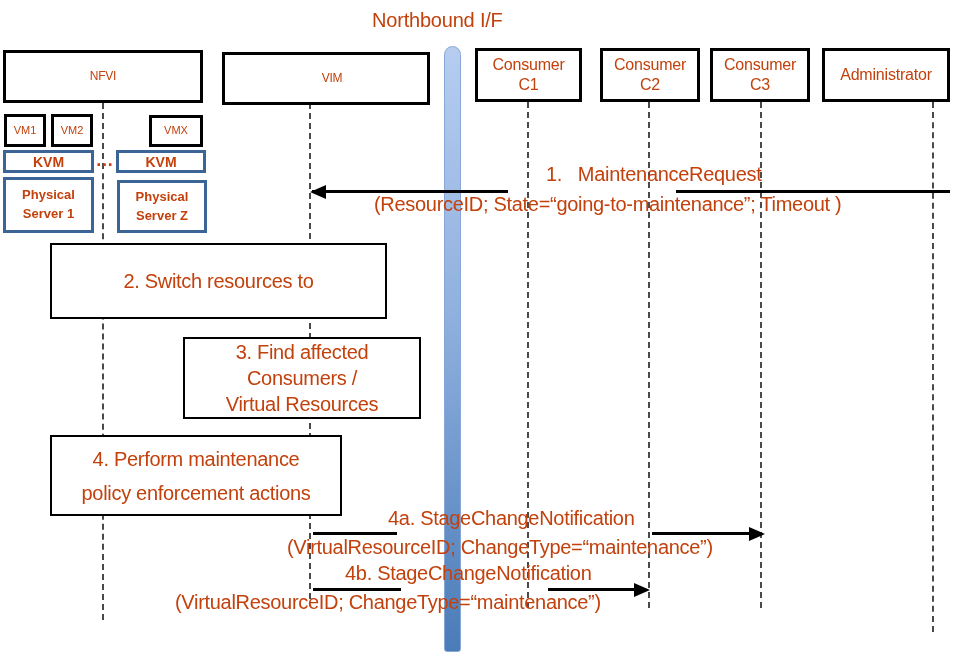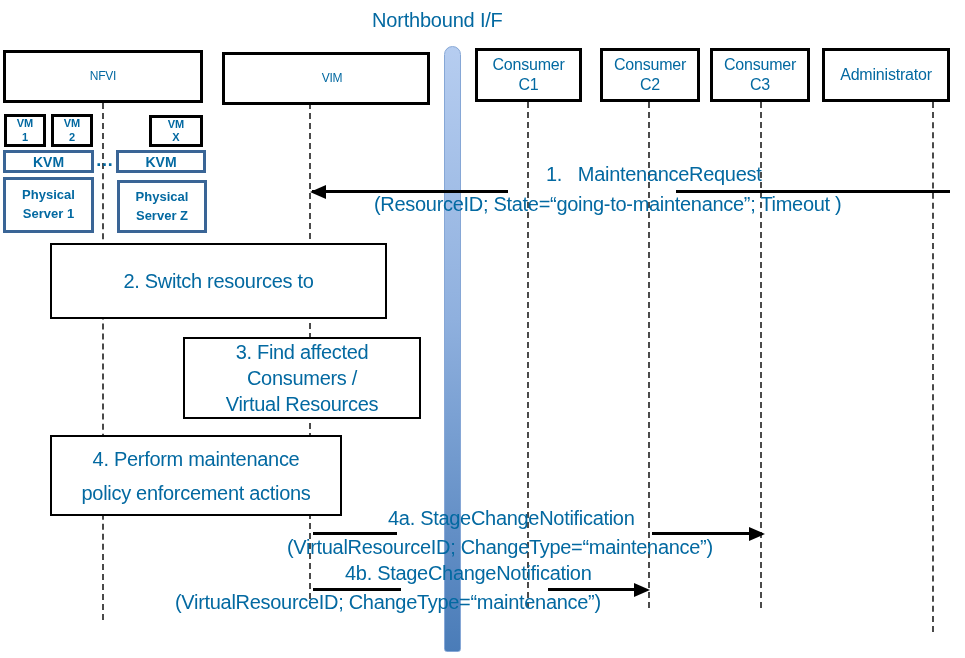--- a/index.html
+++ b/index.html
@@ -1,38 +1,38 @@
 <!DOCTYPE html>
 <html><head>
 <meta charset="utf-8">
 <style>
   html,body{margin:0;padding:0;background:#fff;}
   .canvas{
     position:relative;width:965px;height:658px;background:#ffffff;
-    font-family:"Liberation Sans", sans-serif;color:#0369a1;overflow:hidden;
+    font-family:"Liberation Sans", sans-serif;color:#c2410c;overflow:hidden;
   }
   
   .life{position:absolute;width:0;border-left:2px dashed #4a4a4a;z-index:1;}
   
   .abox{
     position:absolute;border:3px solid #000;background:#fff;z-index:2;
     display:flex;flex-direction:column;align-items:center;justify-content:center;
     text-align:center;font-size:12px;line-height:1.25;letter-spacing:-0.2px;
   }
   
   .nbar{
     position:absolute;left:444px;top:46px;width:17px;height:606px;z-index:2;
     background:linear-gradient(180deg,#b6cdf0 0%, #8fb0de 45%, #4a7cb8 100%);
     border:1px solid #86a7d6;border-radius:9px 9px 3px 3px;box-sizing:border-box;
   }
   
   .vmbox{
     position:absolute;border:3px solid #000;background:#fff;z-index:3;box-sizing:border-box;
-    display:flex;flex-direction:column;align-items:center;justify-content:center;
-    font-size:11px;font-weight:bold;line-height:1.2;text-align:center;
+    display:flex;flex-direction:row;align-items:center;justify-content:center;
+    font-size:11px;font-weight:normal;line-height:1.2;text-align:center;
   }
   .bluebox{
     position:absolute;border:3px solid #3a6596;background:#fff;z-index:3;box-sizing:border-box;
     display:flex;flex-direction:column;align-items:center;justify-content:center;
     font-weight:bold;
   }
   
   .stepbox{
     position:absolute;border:2px solid #000;background:#fff;z-index:4;
     display:flex;flex-direction:column;align-items:center;justify-content:center;

